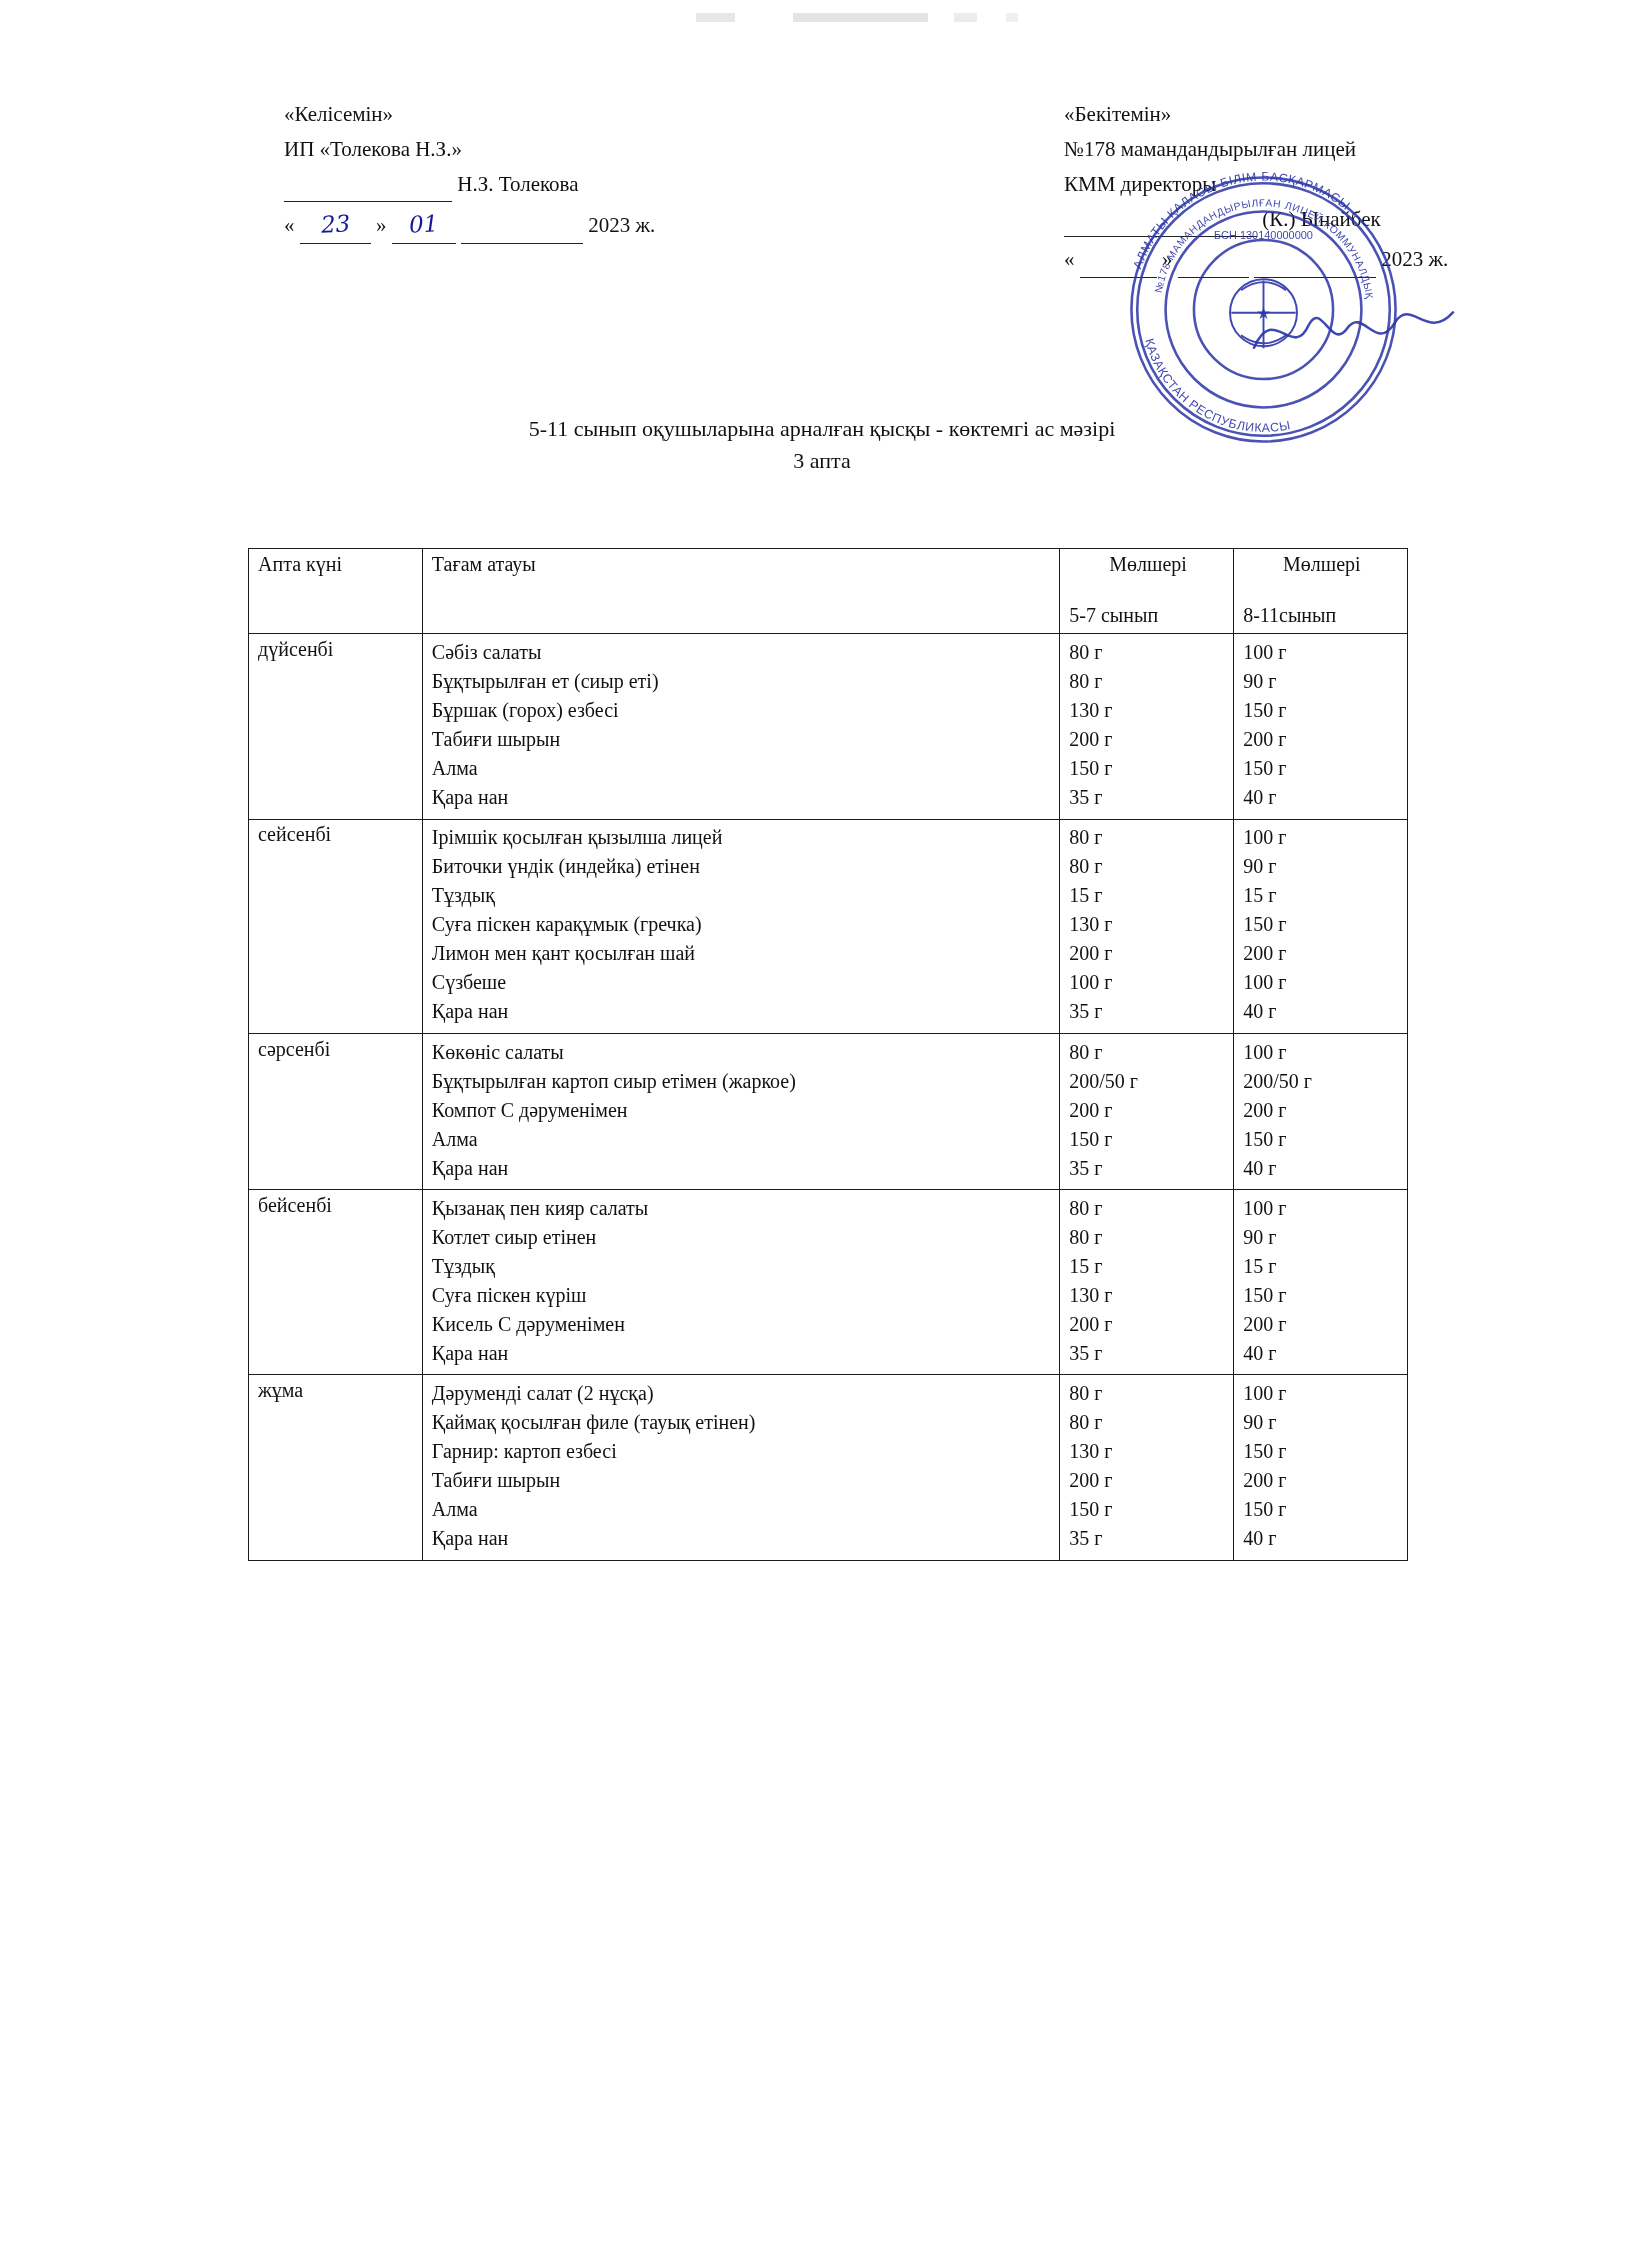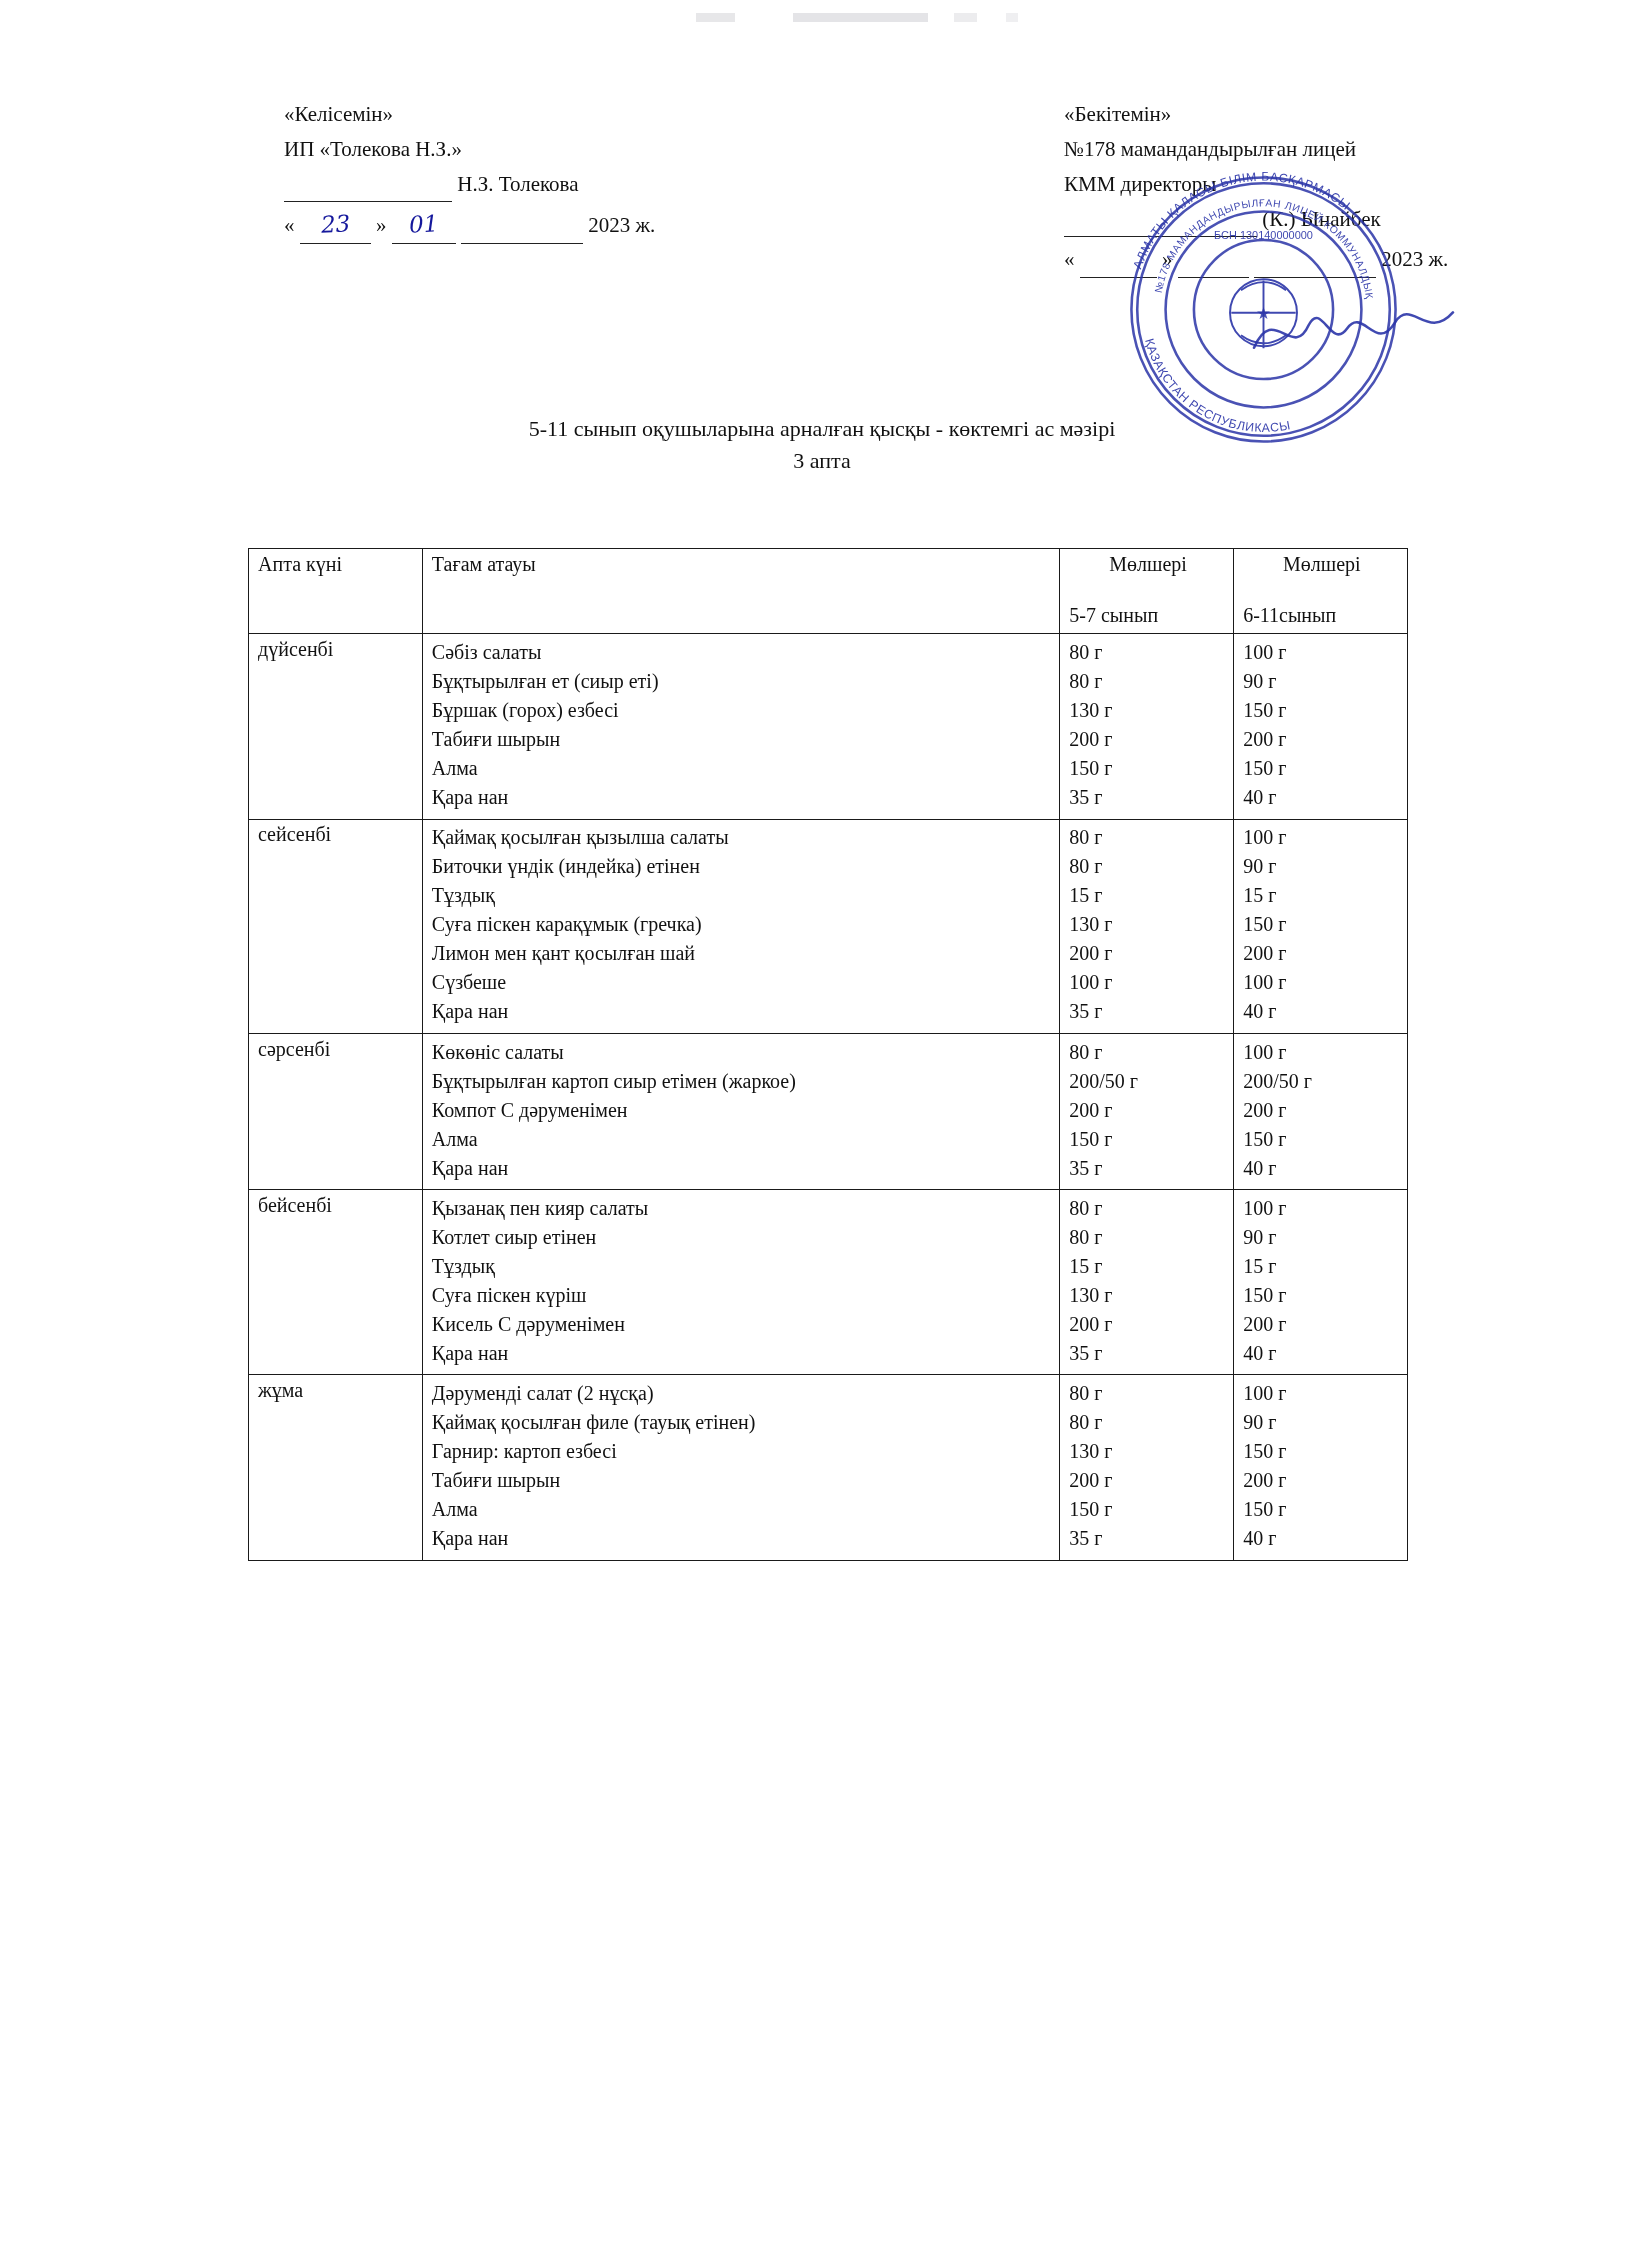--- a/index.html
+++ b/index.html
@@ -271,21 +271,21 @@
         </td>
         <td class="hdr-center">
           <span>Тағам атауы</span>
         </td>
         <td>
           <span class="hdr-top-center">Мөлшері</span>
           <span class="hdr-sub">5-7 сынып</span>
         </td>
         <td>
           <span class="hdr-top-center">Мөлшері</span>
-          <span class="hdr-sub">6-11сынып</span>
+          <span class="hdr-sub">8-11сынып</span>
         </td>
       </tr>
     </thead>
     <tbody>
 
       <tr>
         <td class="day-cell">дүйсенбі</td>
         <td>
           <ul class="lines">
             <li>Сәбіз салаты</li>
@@ -315,21 +315,21 @@
             <li>150 г</li>
             <li>40  г</li>
           </ul>
         </td>
       </tr>
 
       <tr>
         <td class="day-cell">сейсенбі</td>
         <td>
           <ul class="lines">
-            <li>Қаймақ қосылған қызылша салаты</li>
+            <li>Ірімшік қосылған қызылша лицей</li>
             <li>Биточки үндік (индейка) етінен</li>
             <li>Тұздық</li>
             <li>Суға піскен карақұмык (гречка)</li>
             <li>Лимон мен қант қосылған шай</li>
             <li>Сүзбеше</li>
             <li>Қара нан</li>
           </ul>
         </td>
         <td>
           <ul class="lines">

